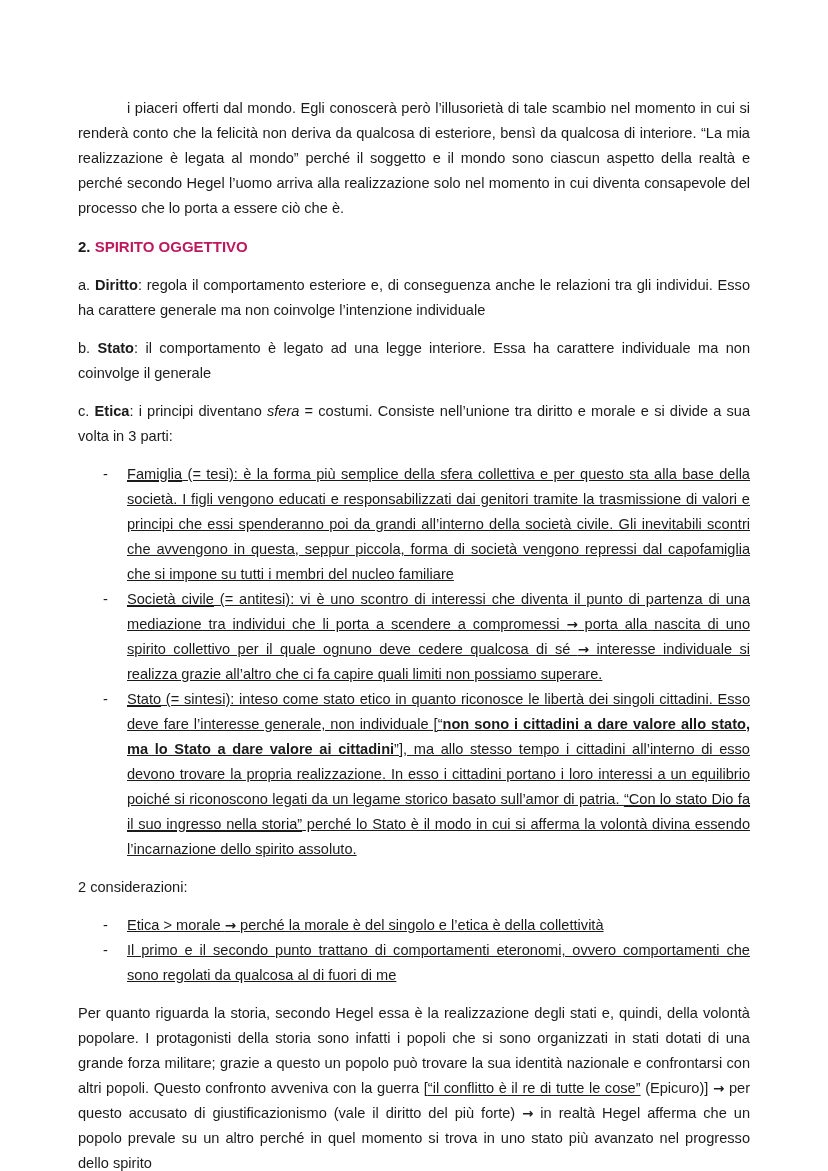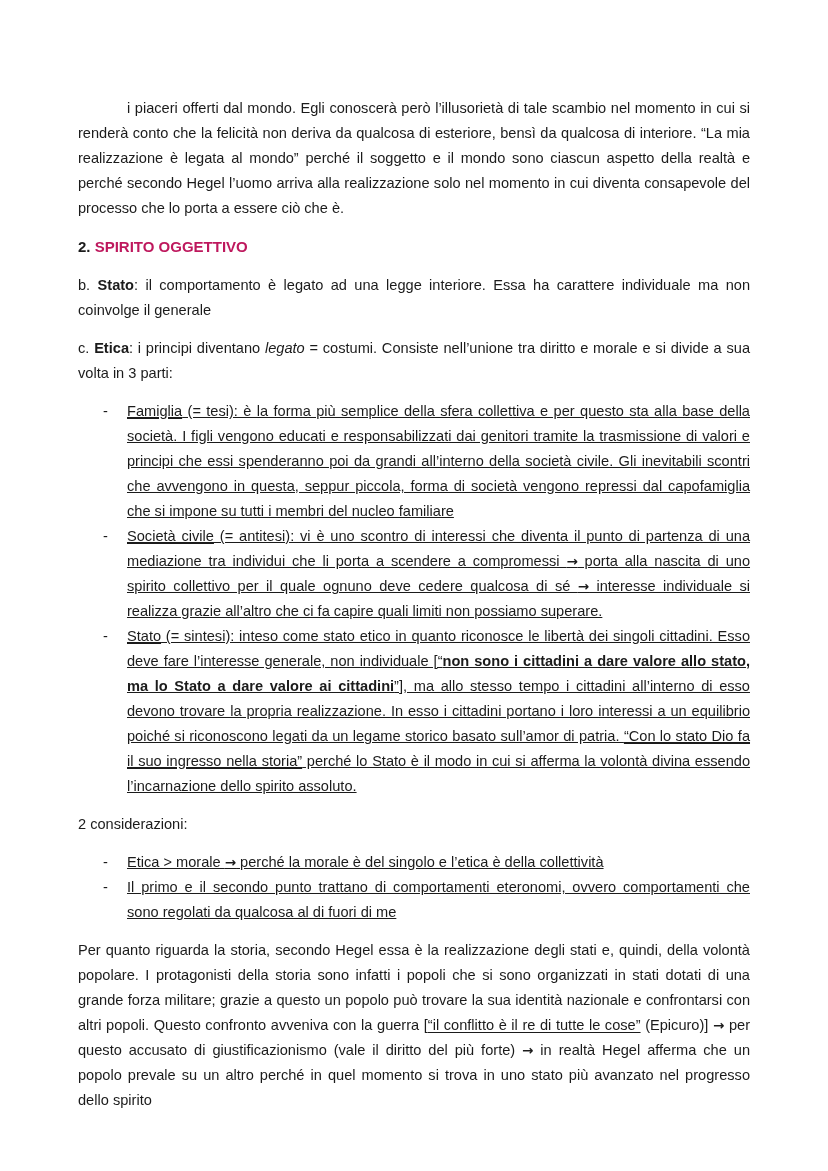--- a/index.html
+++ b/index.html
@@ -102,24 +102,25 @@
 <div class="page">
   <div class="content">
 
     <p class="para continued">i piaceri offerti dal mondo. Egli conoscerà però l’illusorietà di tale scambio nel momento in cui si renderà conto che la felicità non deriva da qualcosa di esteriore, bensì da qualcosa di interiore. “La mia realizzazione è legata al mondo” perché il soggetto e il mondo sono ciascun aspetto della realtà e perché secondo Hegel l’uomo arriva alla realizzazione solo nel momento in cui diventa consapevole del processo che lo porta a essere ciò che è.</p>
 
     <div class="section-heading">
       <span>2.</span><span> </span><span class="hl">SPIRITO OGGETTIVO</span>
     </div>
 
 
+    <p class="para lettered"><span>a.</span> <b>Diritto</b><span>: regola il comportamento esteriore e, di conseguenza anche le relazioni tra gli individui. Esso ha carattere generale ma non coinvolge l’intenzione individuale</span></p>
 
     <p class="para lettered"><span>b.</span> <b>Stato</b><span>: il comportamento è legato ad una legge interiore. Essa ha carattere individuale ma non coinvolge il generale</span></p>
 
-    <p class="para lettered"><span>c.</span> <b>Etica</b><span>: i principi diventano </span><i>legato</i><span> = costumi. Consiste nell’unione tra diritto e morale e si divide a sua volta in 3 parti:</span></p>
+    <p class="para lettered"><span>c.</span> <b>Etica</b><span>: i principi diventano </span><i>sfera</i><span> = costumi. Consiste nell’unione tra diritto e morale e si divide a sua volta in 3 parti:</span></p>
 
     <ul class="dash-list">
       <li><u>Famiglia</u><span> (= tesi): è la forma più semplice della sfera collettiva e per questo sta alla base della società. I figli vengono educati e responsabilizzati dai genitori tramite la trasmissione di valori e principi che essi spenderanno poi da grandi all’interno della società civile. Gli inevitabili scontri che avvengono in questa, seppur piccola, forma di società vengono repressi dal capofamiglia che si impone su tutti i membri del nucleo familiare</span></li>
 
       <li><u>Società civile</u><span> (= antitesi): vi è uno scontro di interessi che diventa il punto di partenza di una mediazione tra individui che li porta a scendere a compromessi </span><span class="arrow">→</span><span> porta alla nascita di uno spirito collettivo per il quale ognuno deve cedere qualcosa di sé </span><span class="arrow">→</span><span> interesse individuale si realizza grazie all’altro che ci fa capire quali limiti non possiamo superare.</span></li>
 
       <li><u>Stato</u><span> (= sintesi): inteso come stato etico in quanto riconosce le libertà dei singoli cittadini. Esso deve fare l’interesse generale, non individuale [“</span><b>non sono i cittadini a dare valore allo stato, ma lo Stato a dare valore ai cittadini</b><span>”], ma allo stesso tempo i cittadini all’interno di esso devono trovare la propria realizzazione. In esso i cittadini portano i loro interessi a un equilibrio poiché si riconoscono legati da un legame storico basato sull’amor di patria. </span><u>“Con lo stato Dio fa il suo ingresso nella storia”</u><span> perché lo Stato è il modo in cui si afferma la volontà divina essendo l’incarnazione dello spirito assoluto.</span></li>
     </ul>
 
     <p class="para">2 considerazioni:</p>

